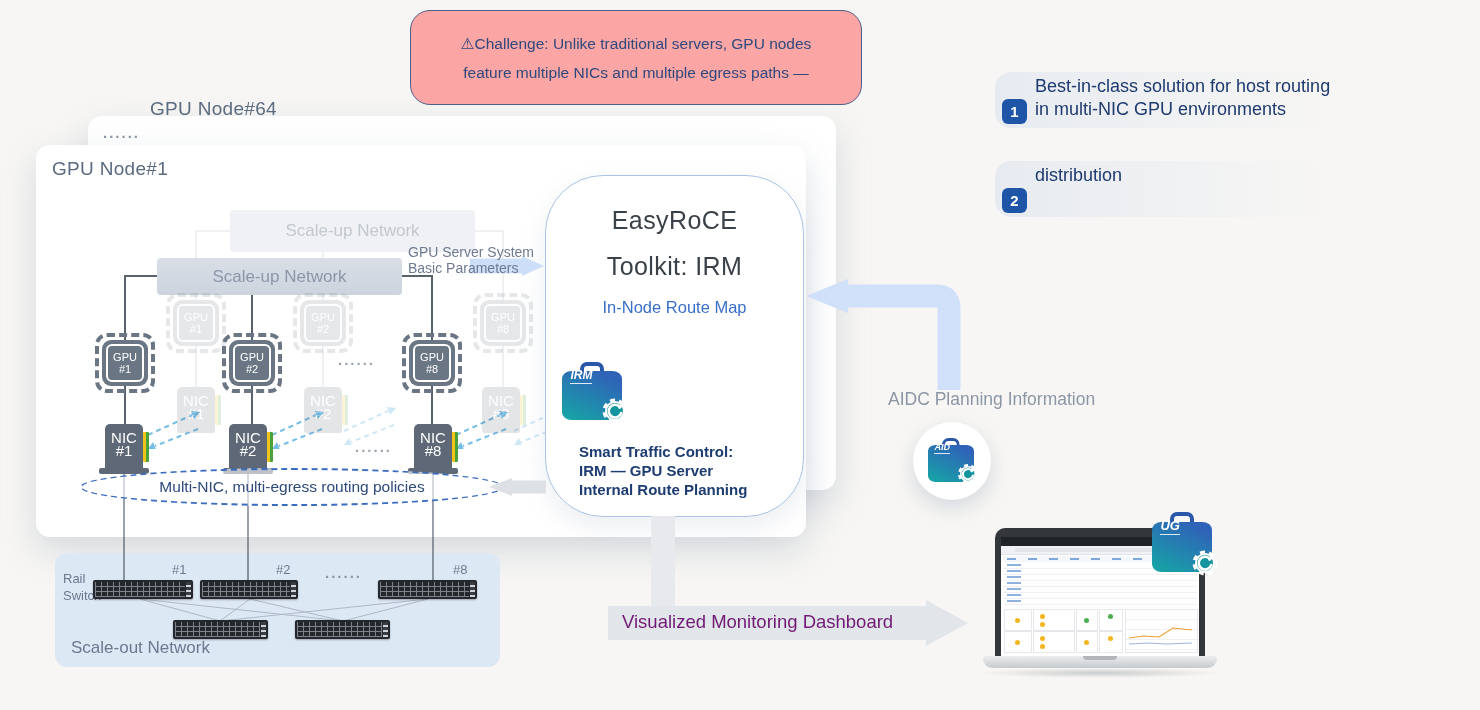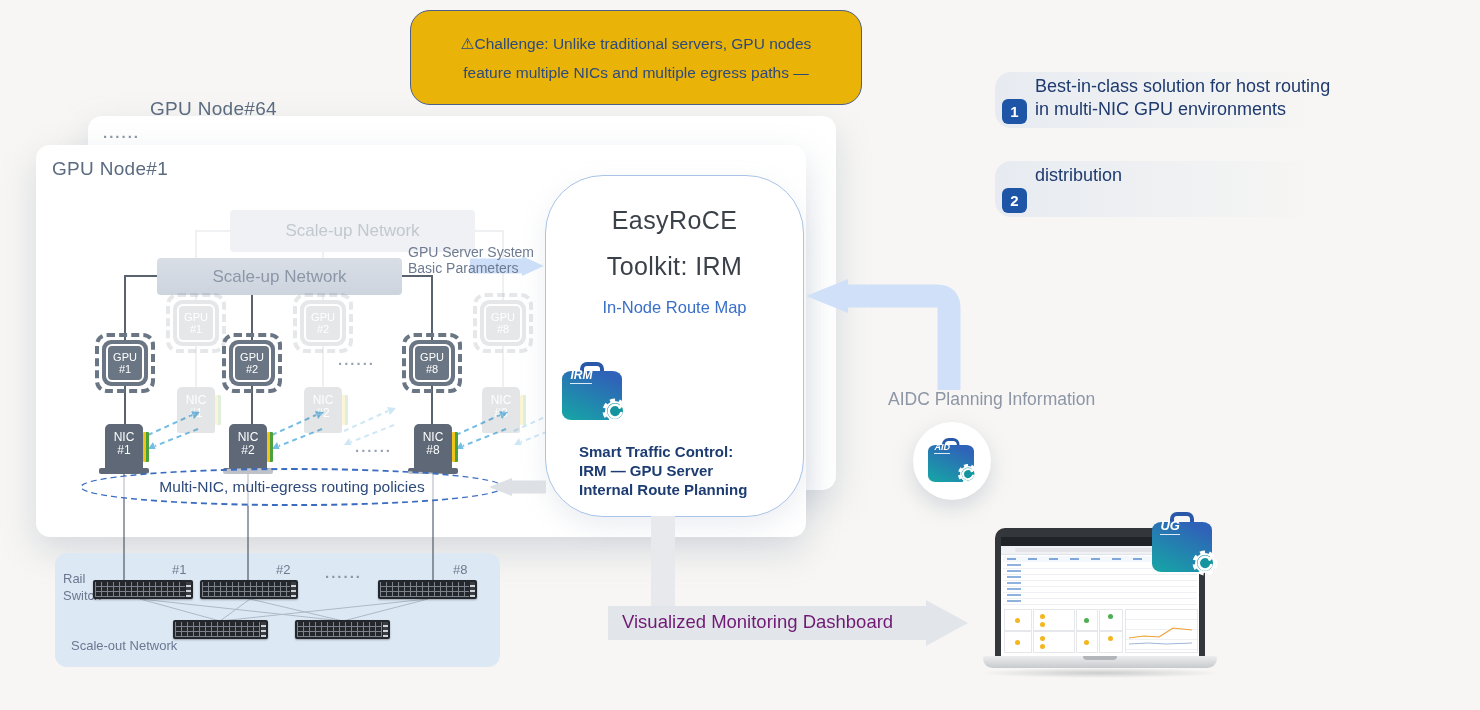--- a/index.html
+++ b/index.html
@@ -7,39 +7,39 @@
   .canvas{position:relative;width:1480px;height:710px;background:#f7f6f4;overflow:hidden;}
 
   
   .node-card{position:absolute;background:#fff;border-radius:14px;
     box-shadow:0 14px 34px rgba(140,152,172,.30);}
   .node-label{position:absolute;color:#5b6b80;font-size:19px;letter-spacing:.3px;}
   .dots{color:#8c96a4;font-weight:bold;letter-spacing:2px;font-size:15px;}
 
   
   .challenge{position:absolute;left:410px;top:10px;width:450px;height:93px;
-    background:#eab308;border:1.6px solid #4d6088;border-radius:20px;
+    background:#fca5a5;border:1.6px solid #4d6088;border-radius:20px;
     display:flex;flex-direction:column;justify-content:center;text-align:center;
     color:#2d4a7c;font-size:15.5px;line-height:29px;}
 
   
   .scaleup{position:absolute;border-radius:4px;text-align:center;}
   .scaleup.solid{background:linear-gradient(#d9dee6,#cdd4de);color:#8b97a8;}
   .scaleup.ghostbar{background:#eff1f4;color:rgba(140,150,165,.45);}
 
   
   .gpu-chip{position:absolute;width:46px;height:46px;background:#6b7684;border-radius:9px;}
   .gpu-chip::before{content:"";position:absolute;inset:-7px;border:4px dashed #6b7684;border-radius:12px;}
   .gpu-inner{position:absolute;inset:4px;border:2px solid #fff;border-radius:6px;
     display:flex;flex-direction:column;align-items:center;justify-content:center;
     color:#fff;font-size:11px;line-height:12px;}
 
   
   .nic{position:absolute;width:38px;height:46px;background:#5e6876;border-radius:5px 5px 2px 2px;
-    color:#fff;font-size:12px;line-height:13px;text-align:center;padding-top:7px;box-sizing:border-box;}
+    color:#fff;font-size:15px;line-height:13px;text-align:center;padding-top:7px;box-sizing:border-box;}
   .nic::after{content:"";position:absolute;right:-6px;top:8px;width:6px;height:30px;
     background:linear-gradient(90deg,#f0c419 0 50%,#4ba23c 50% 100%);border-radius:1px;}
   .nic-base{position:absolute;width:50px;height:6px;background:#5e6876;border-radius:2px;}
   .ghost{opacity:.17;}
   .semighost{opacity:.35;}
 
   
   .policy-ellipse{position:absolute;border:2px dashed #3a6cc0;border-radius:50%;
     display:flex;align-items:center;justify-content:center;
     color:#2d4a7a;font-size:15.5px;background:rgba(255,255,255,.6);}
@@ -293,21 +293,21 @@
     </div>
   </div>
 
   <div class="params-label" style="z-index:4;">
     <div>GPU Server System</div>
     <div>Basic Parameters</div>
   </div>
 
   <div class="scaleout-box" style="z-index:1;">
     <div class="gray-label" style="left:8px;top:17px;width:46px;font-size:13px;line-height:17px;color:#6a7890;">Rail Switch</div>
-    <div class="gray-label" style="left:16px;top:85px;font-size:13px;color:#6a7890;">Scale-out Network</div>
+    <div class="gray-label" style="left:16px;top:85px;font-size:17px;color:#6a7890;">Scale-out Network</div>
   </div>
 
   <svg class="layer" width="1480" height="710" viewBox="0 0 1480 710" style="z-index:3;">
 
     <g stroke="#6d7682" stroke-width="1.5">
       <line x1="124" y1="537" x2="124" y2="583"></line>
       <line x1="248" y1="537" x2="248" y2="583"></line>
       <line x1="433" y1="537" x2="433" y2="583"></line>
     </g>
 

